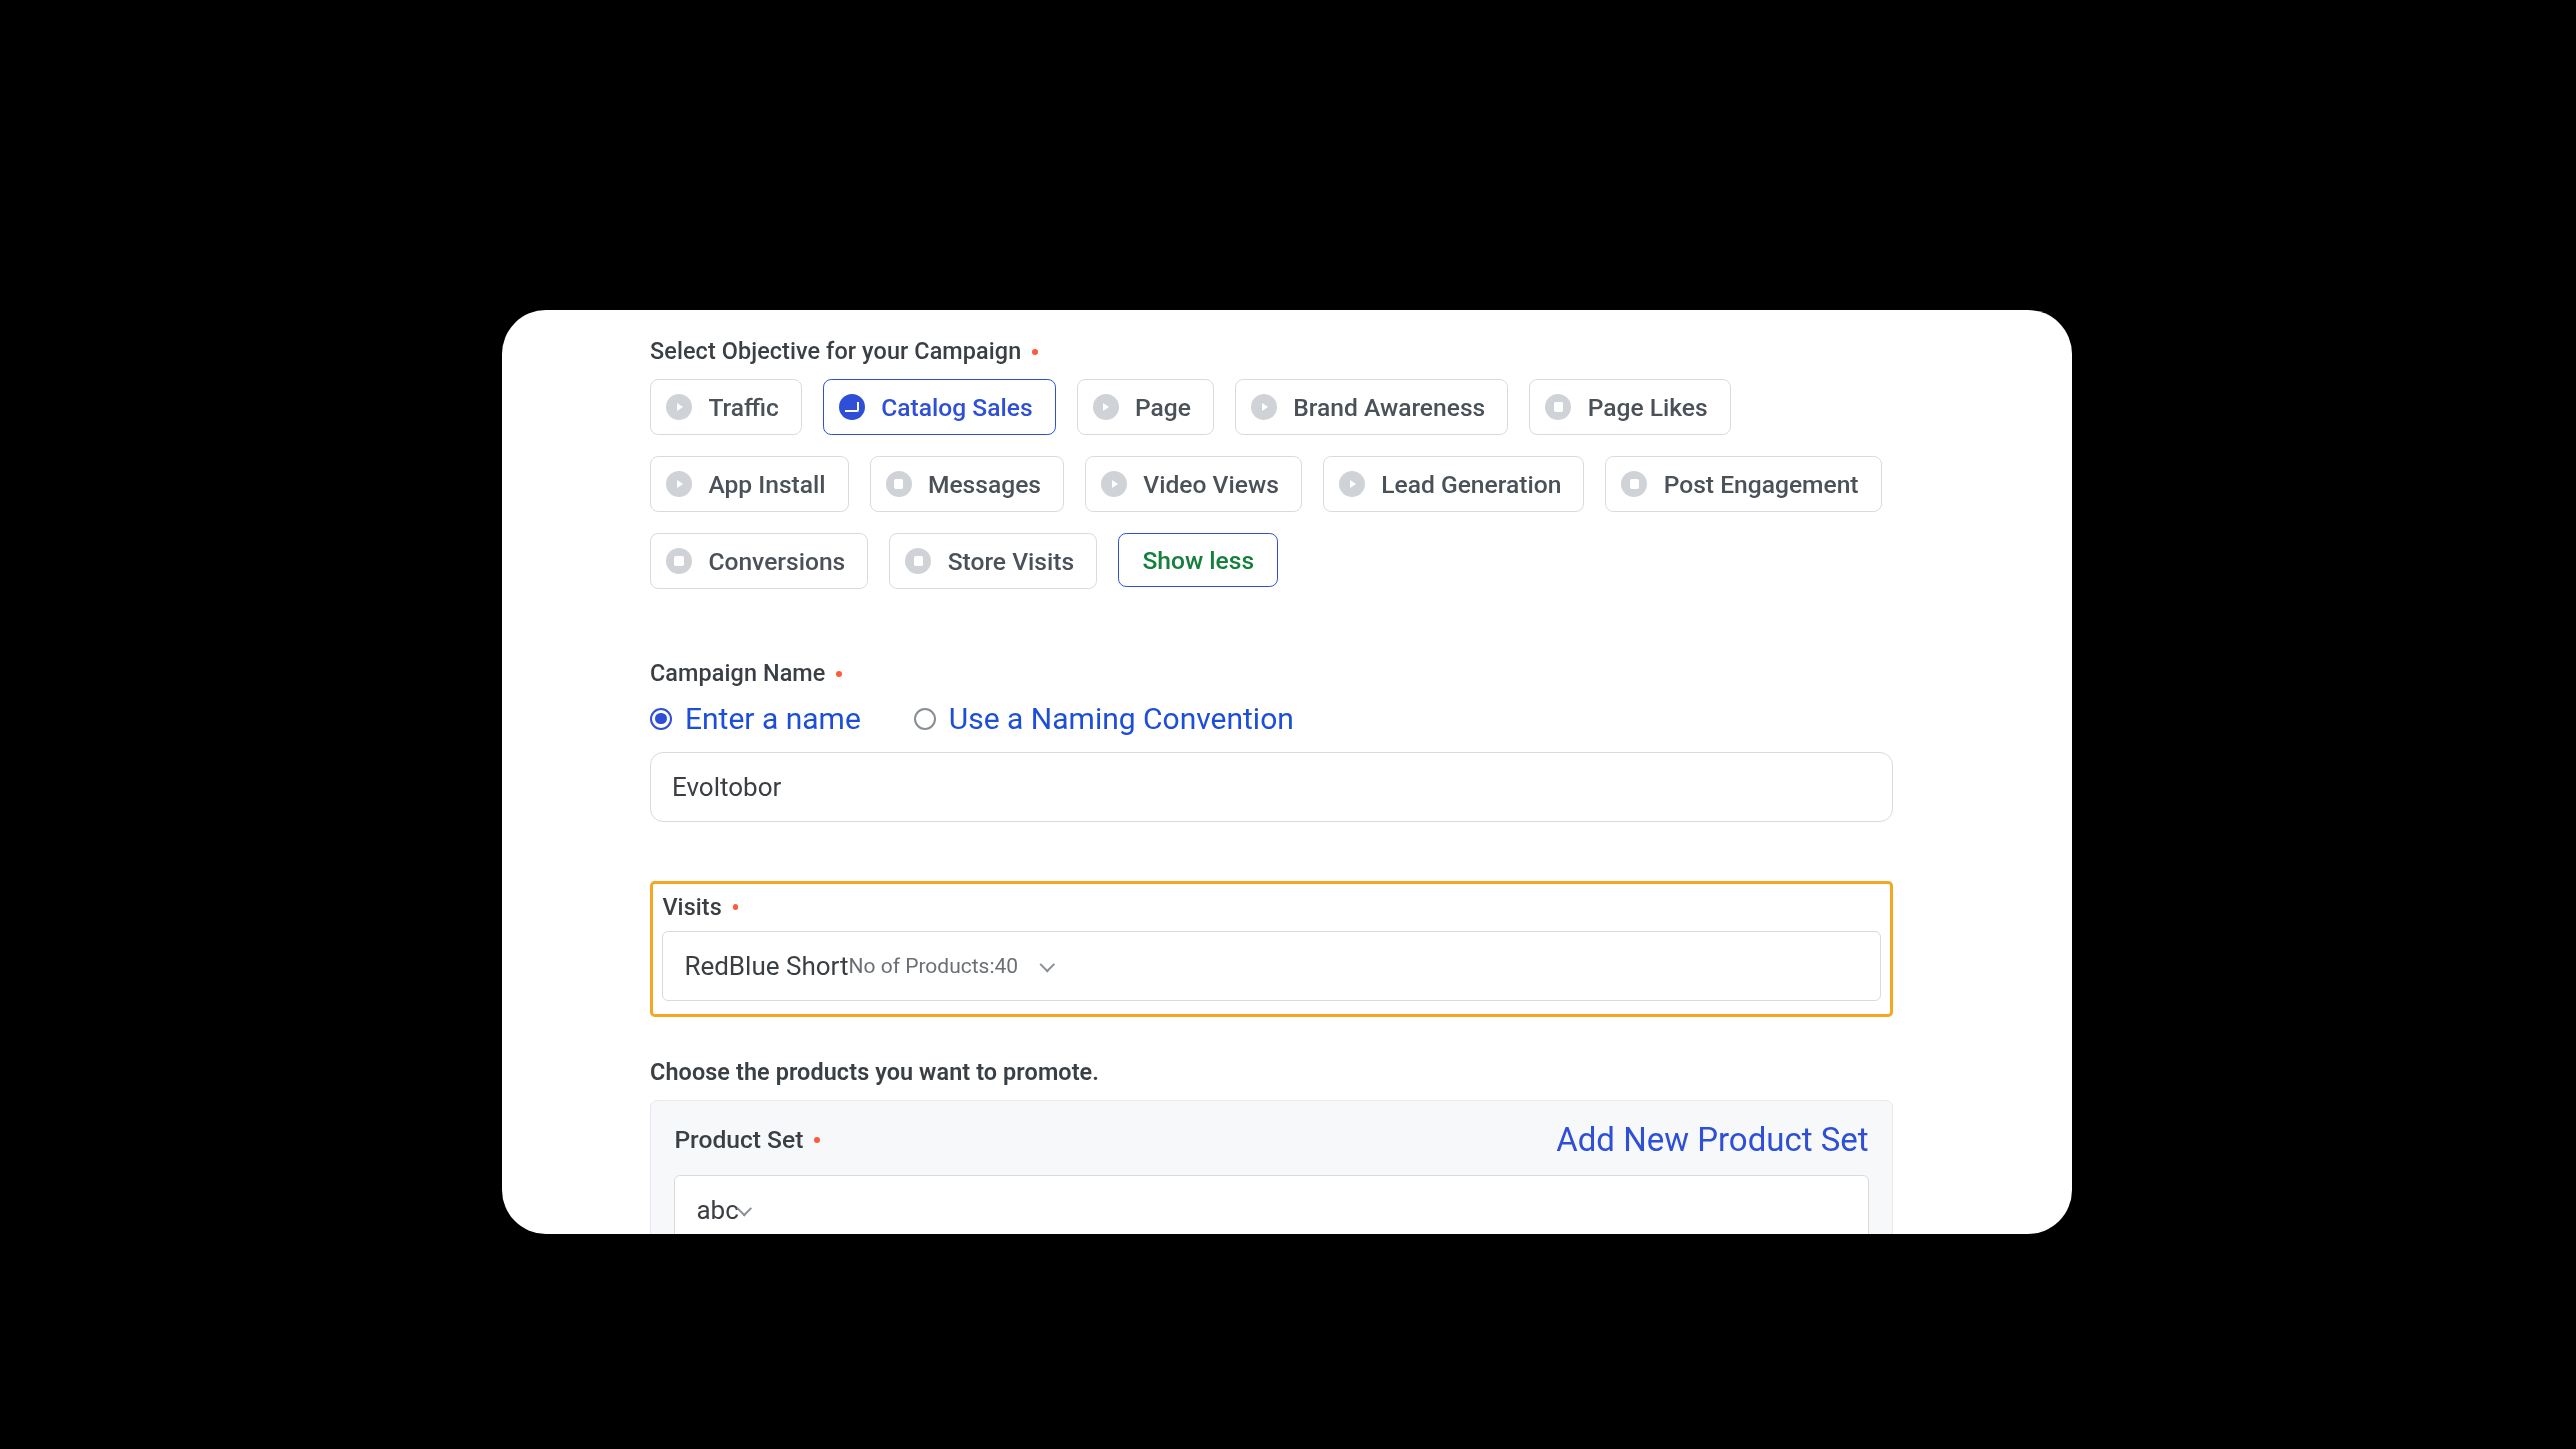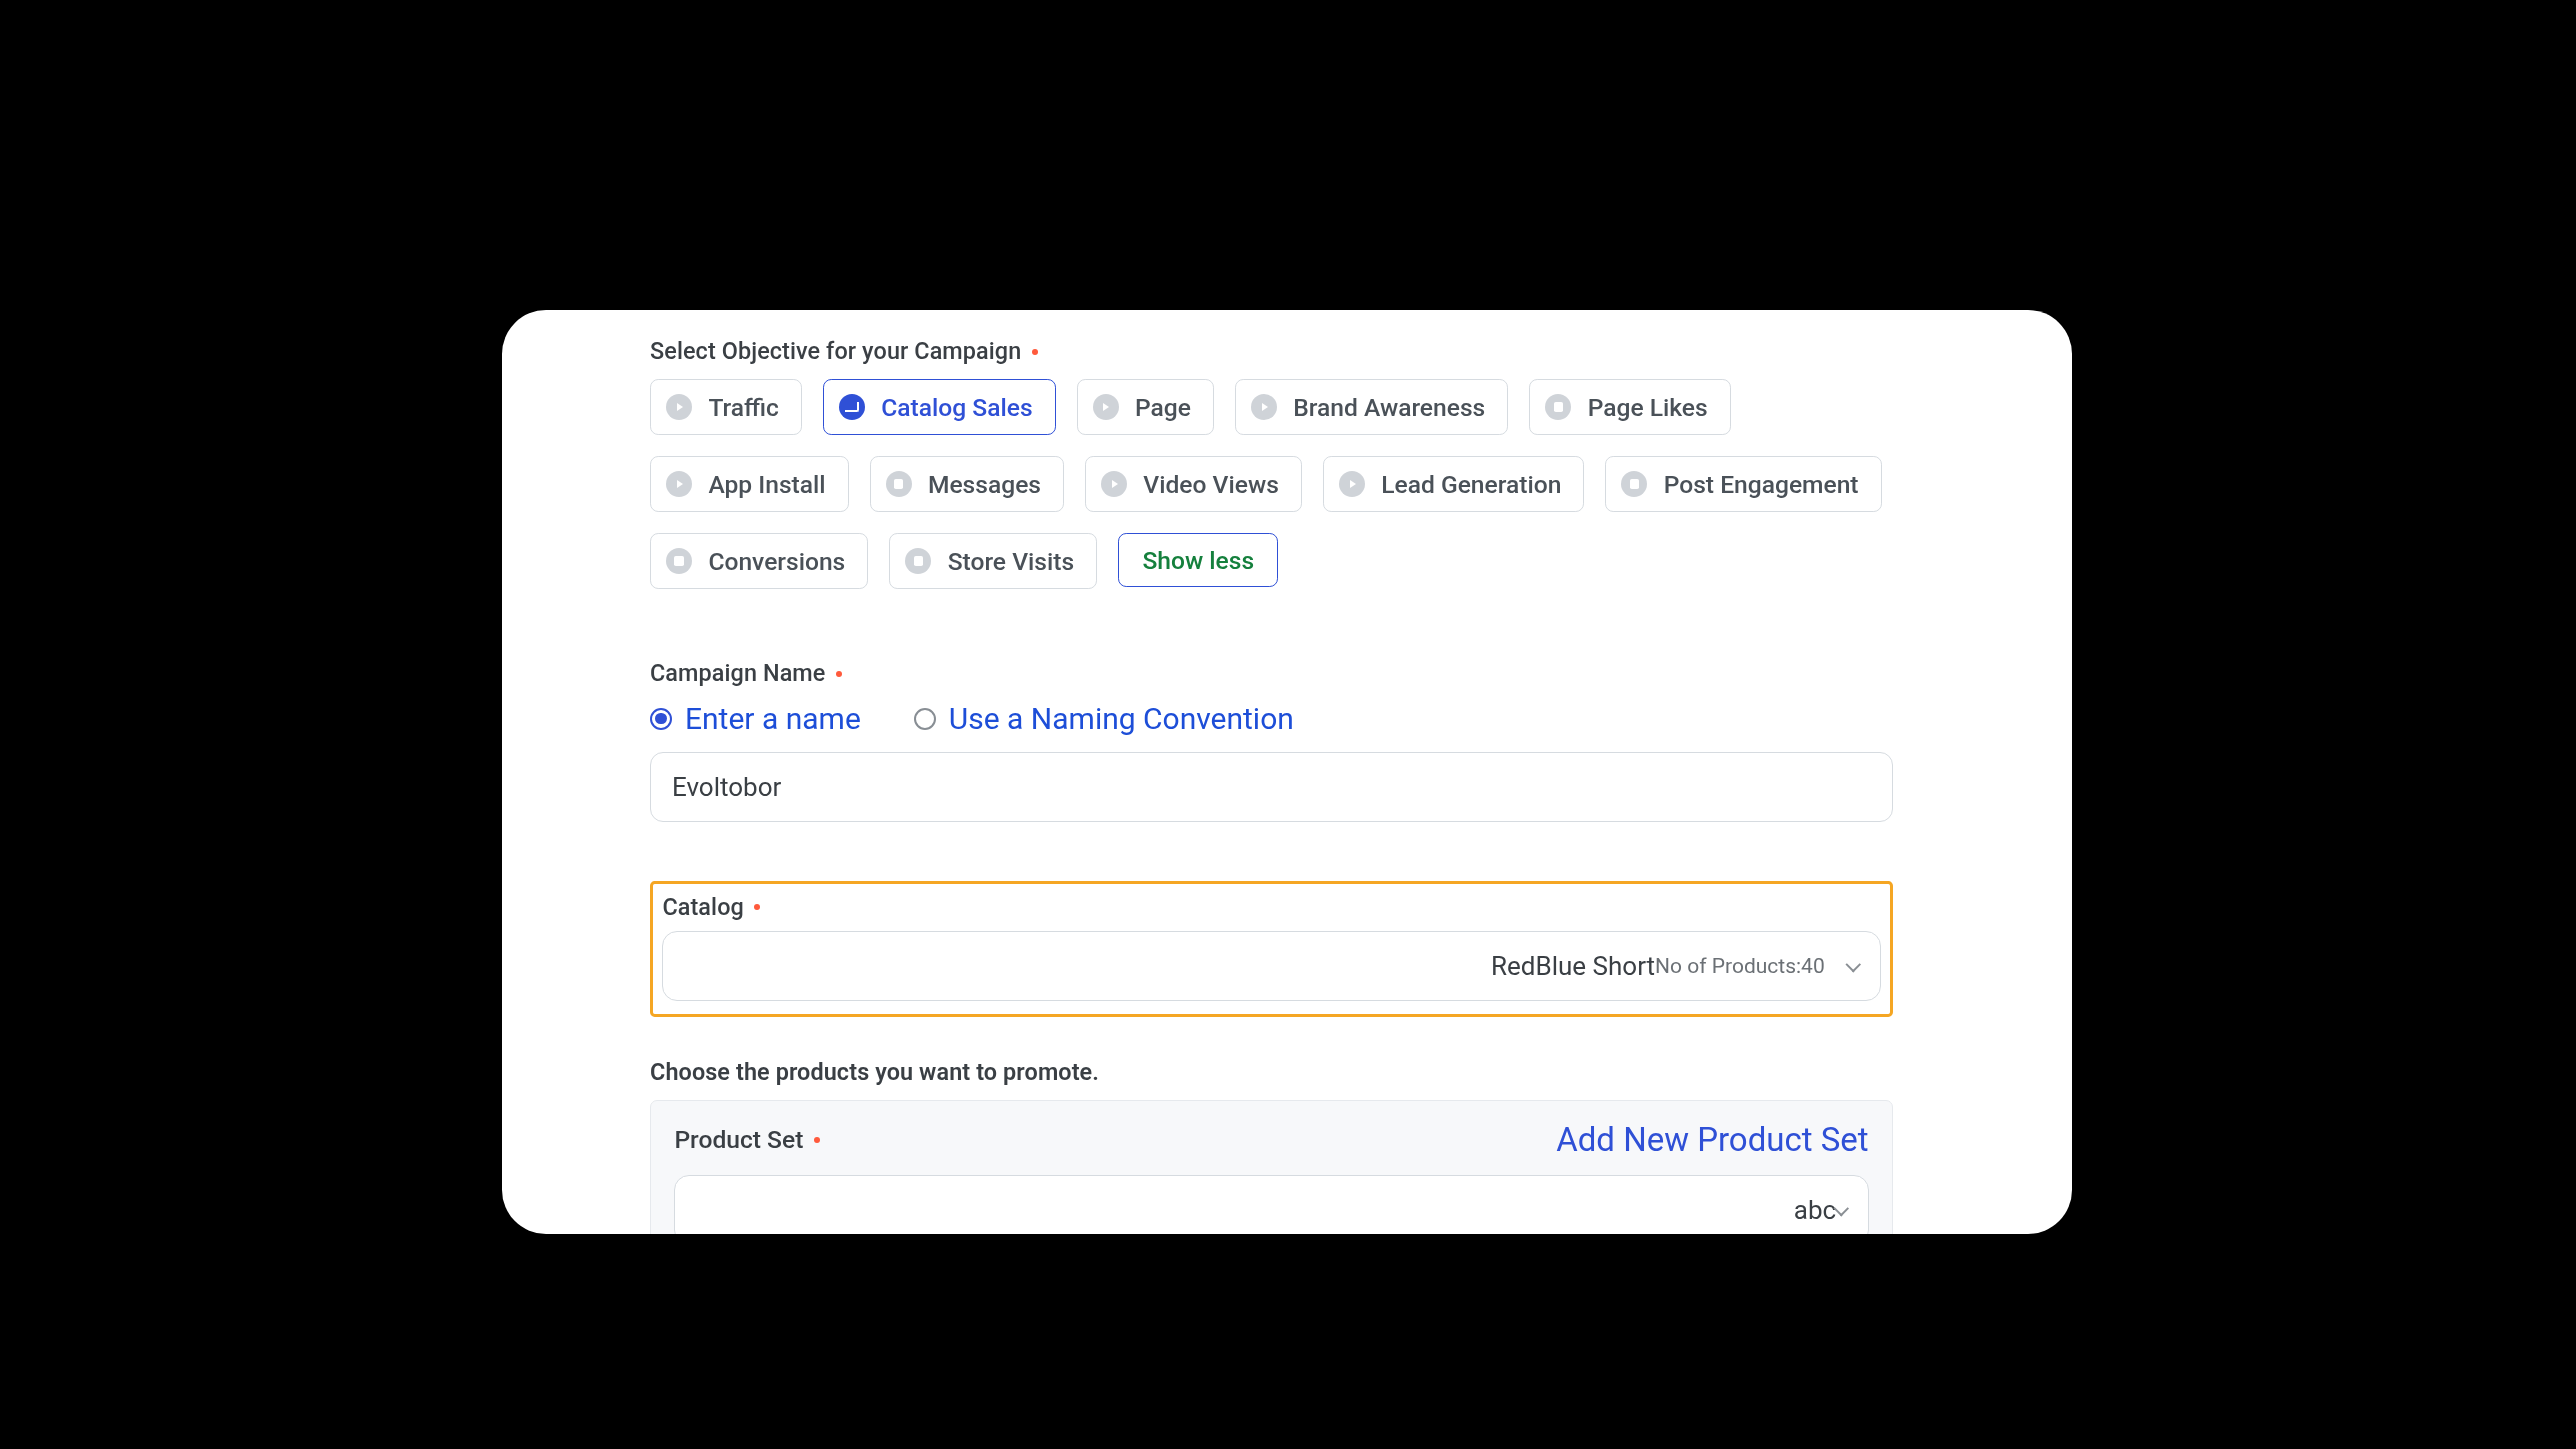--- a/index.html
+++ b/index.html
@@ -158,25 +158,25 @@
     border: 3.5px solid #f5a623;
     border-radius: 4.7px;
     padding: 8.2px 9.4px 13px 9.4px;
     margin-bottom: 41px;
   }
   .catalog-box .section-label { margin-bottom: 10.5px; }
   .select {
     width: 100%;
     height: 70px;
     border: 1.8px solid #d6dbe0;
-    border-radius: 15px;
+    border-radius: 6px;
     padding: 0 21px;
     display: flex;
     align-items: center;
-    justify-content: flex-end;
+    justify-content: flex-start;
     font-size: 26px;
     color: #3a3f44;
     background: #fff;
   }
   .select .right {
     display: flex;
     align-items: center;
     gap: 23.4px;
   }
   .select .meta {
@@ -297,21 +297,21 @@
         <span class="r"></span>
         <span>Use a Naming Convention</span>
       </div>
     </div>
     <div class="textbox">
       <span>Evoltobor</span>
     </div>
 
     <div class="catalog-box">
       <div class="section-label">
-        <span>Catalog</span>
+        <span>Visits</span>
         <span class="req-dot"></span>
       </div>
       <div class="select">
         <span>RedBlue Short</span>
         <span class="right">
           <span class="meta">
             <span>No of Products:</span><span>40</span>
           </span>
           <span class="chev"></span>
         </span>

